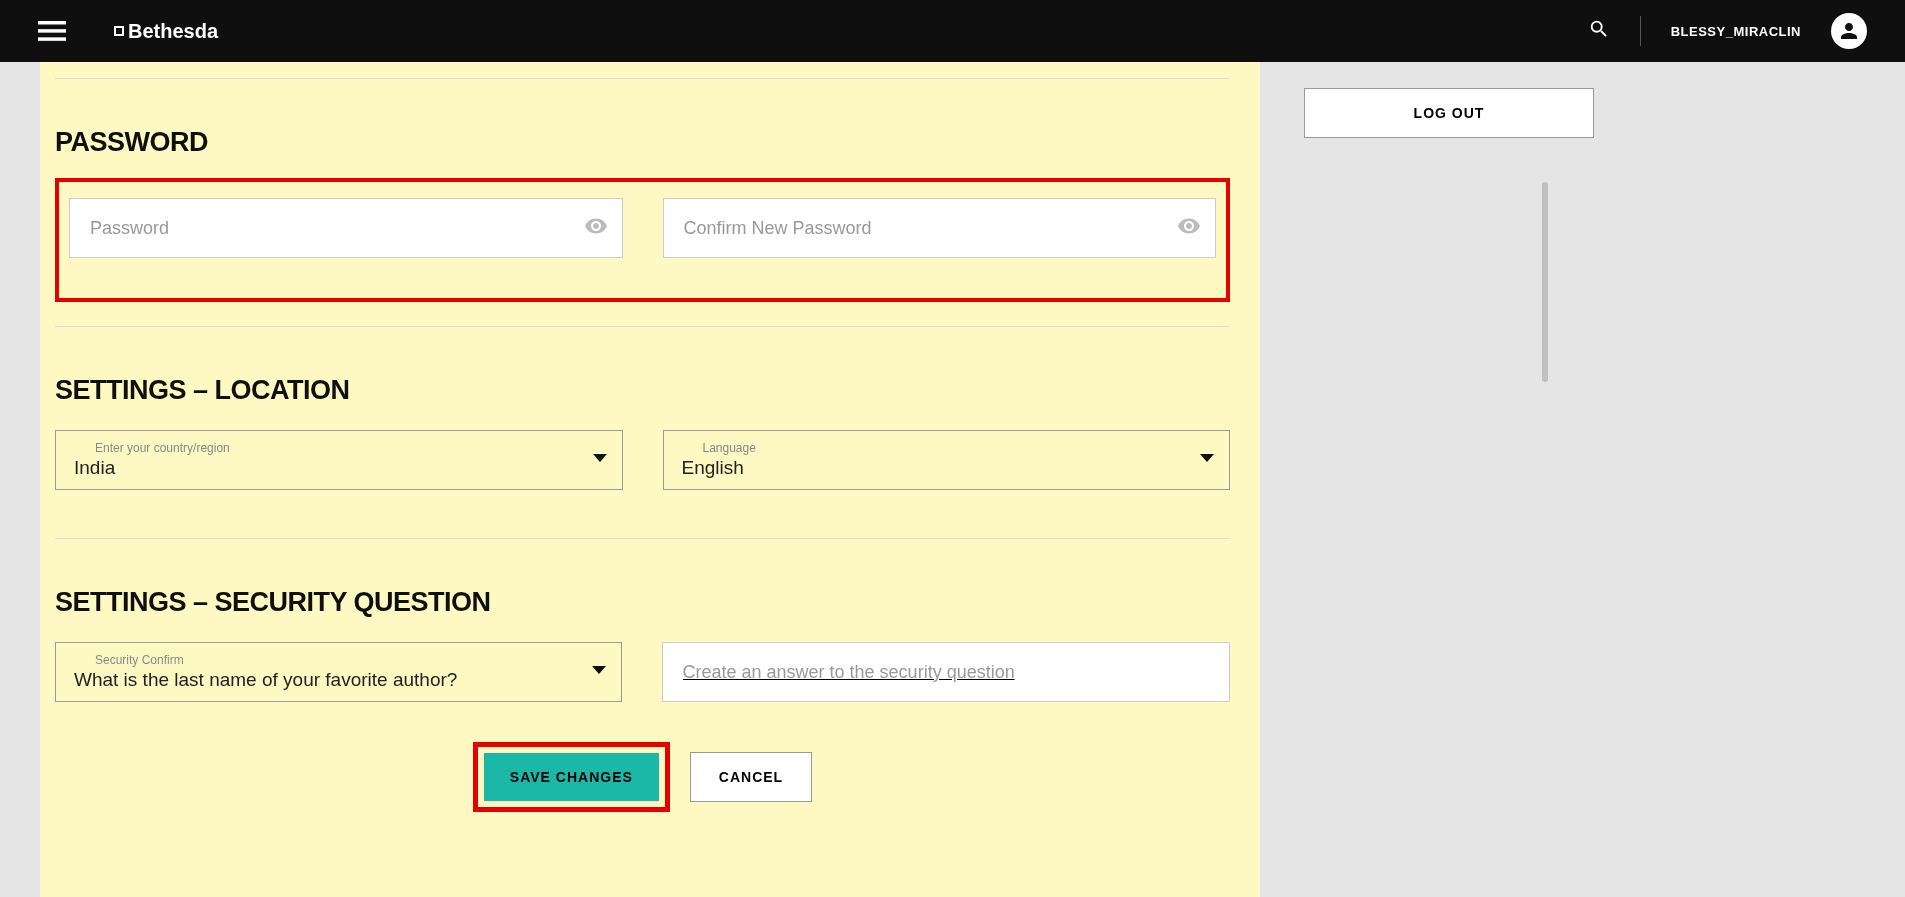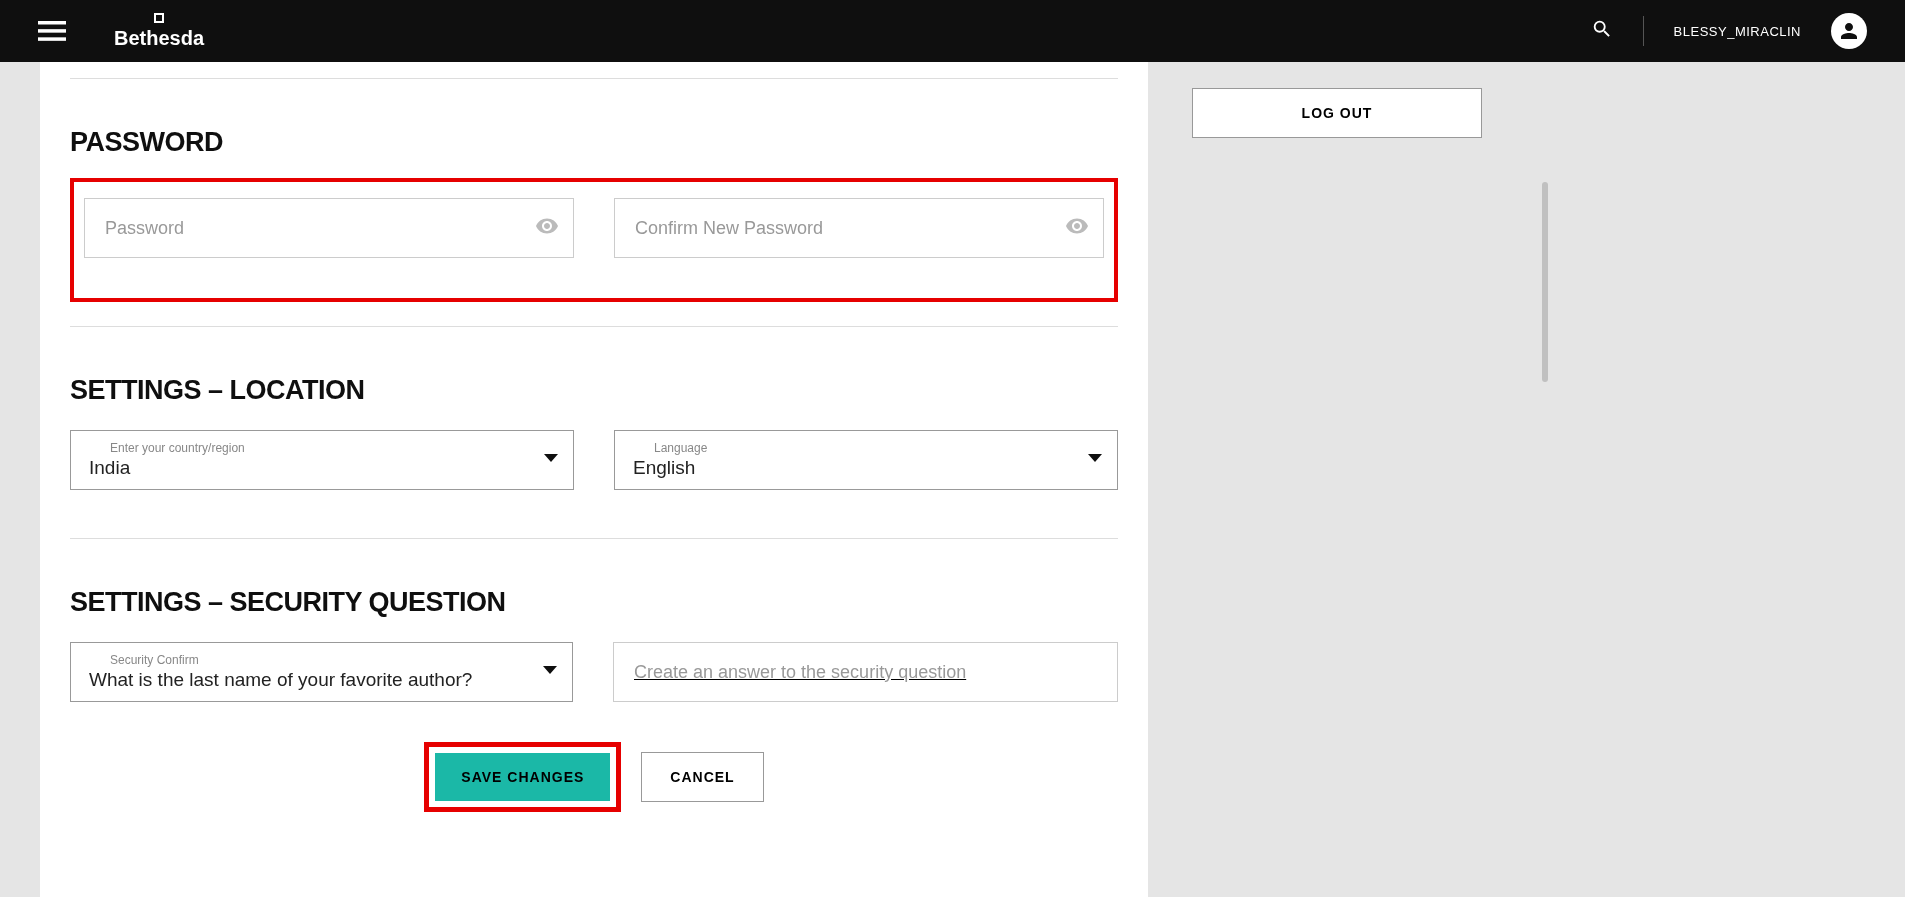--- a/index.html
+++ b/index.html
@@ -41,21 +41,20 @@
       fill: #fff;
     }
     
     .logo {
       color: #fff;
       font-weight: 700;
       font-size: 20px;
       display: flex;
       align-items: center;
       gap: 4px;
-      flex-direction: column;
     }
     
     .logo-box {
       width: 10px;
       height: 10px;
       border: 2px solid #fff;
       display: inline-block;
     }
     
     .header-right {
@@ -75,21 +74,21 @@
     }
     
     .divider-vert {
       width: 1px;
       height: 30px;
       background: #555;
     }
     
     .username {
       color: #fff;
-      font-weight: 400;
+      font-weight: 700;
       font-size: 13px;
       letter-spacing: 0.5px;
     }
     
     .avatar {
       width: 36px;
       height: 36px;
       border-radius: 50%;
       background: #fff;
       display: flex;
@@ -102,24 +101,24 @@
       width: 24px;
       height: 24px;
     }
     
     .page-body {
       display: flex;
       height: calc(897px - 62px);
     }
     
     .main-content {
-      background: #ffffff;
+      background: #fef9c3;
       margin-left: 40px;
-      width: 1108px;
-      padding: 0 30px 40px 30px;
+      width: 1220px;
+      padding: 0 30px 40px 15px;
       overflow: hidden;
     }
     
     .section-title {
       font-family: "Arial Black", Arial, sans-serif;
       font-weight: 900;
       font-size: 27px;
       letter-spacing: -0.5px;
       color: #0f0f0f;
       margin-top: 48px;

